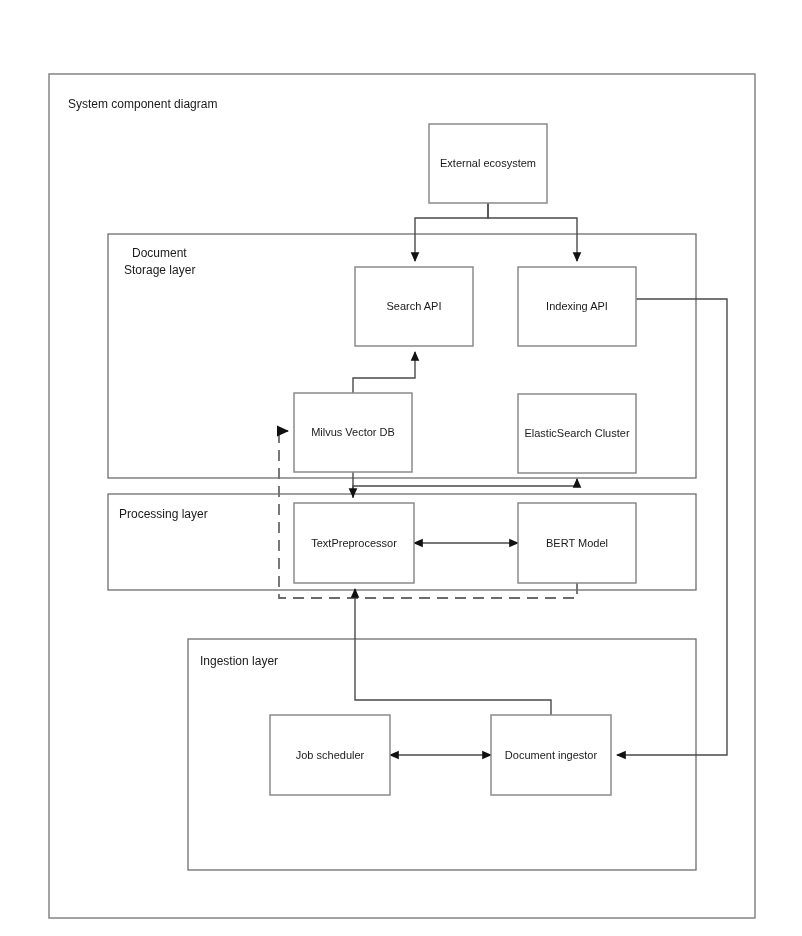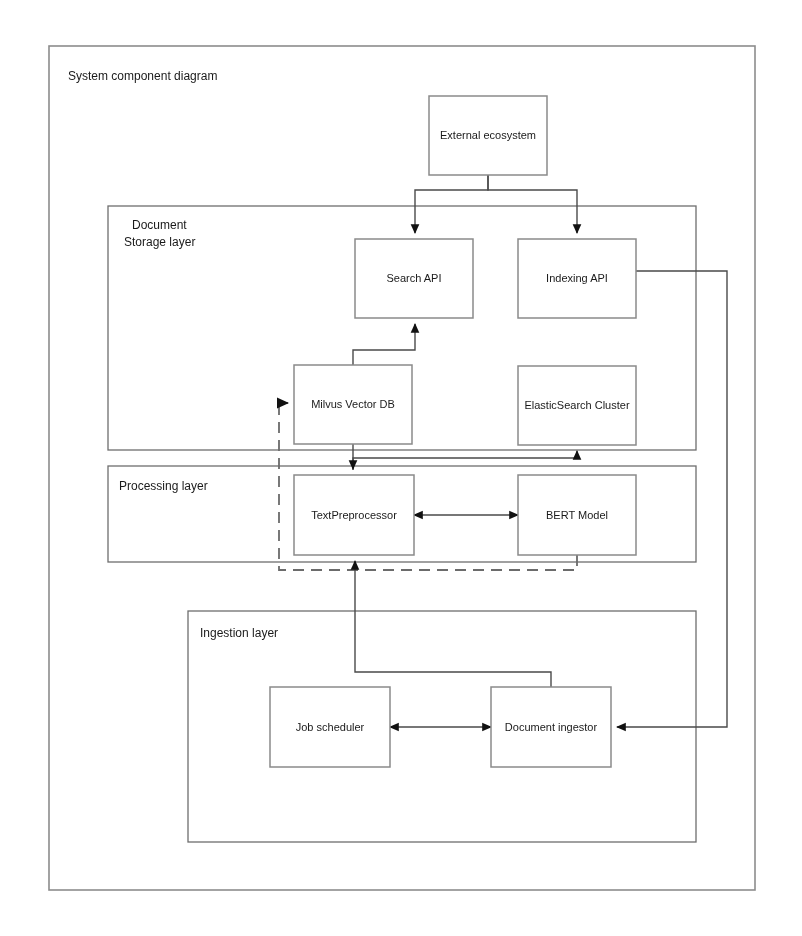--- a/index.html
+++ b/index.html
@@ -12,20 +12,21 @@
     width: 802px;
     height: 936px;
     font-family: "Liberation Sans", sans-serif;
     overflow: hidden;
   }
   #diagram-root {
     position: relative;
     width: 802px;
     height: 760px;
     background: #ffffff;
+    margin-top: 28px;
   }
   svg#diagram-svg {
     display: block;
     width: 802px;
     height: 936px;
   }
   .frame-rect {
     fill: #ffffff;
     stroke: #8c8c8c;
     stroke-width: 1.6;

